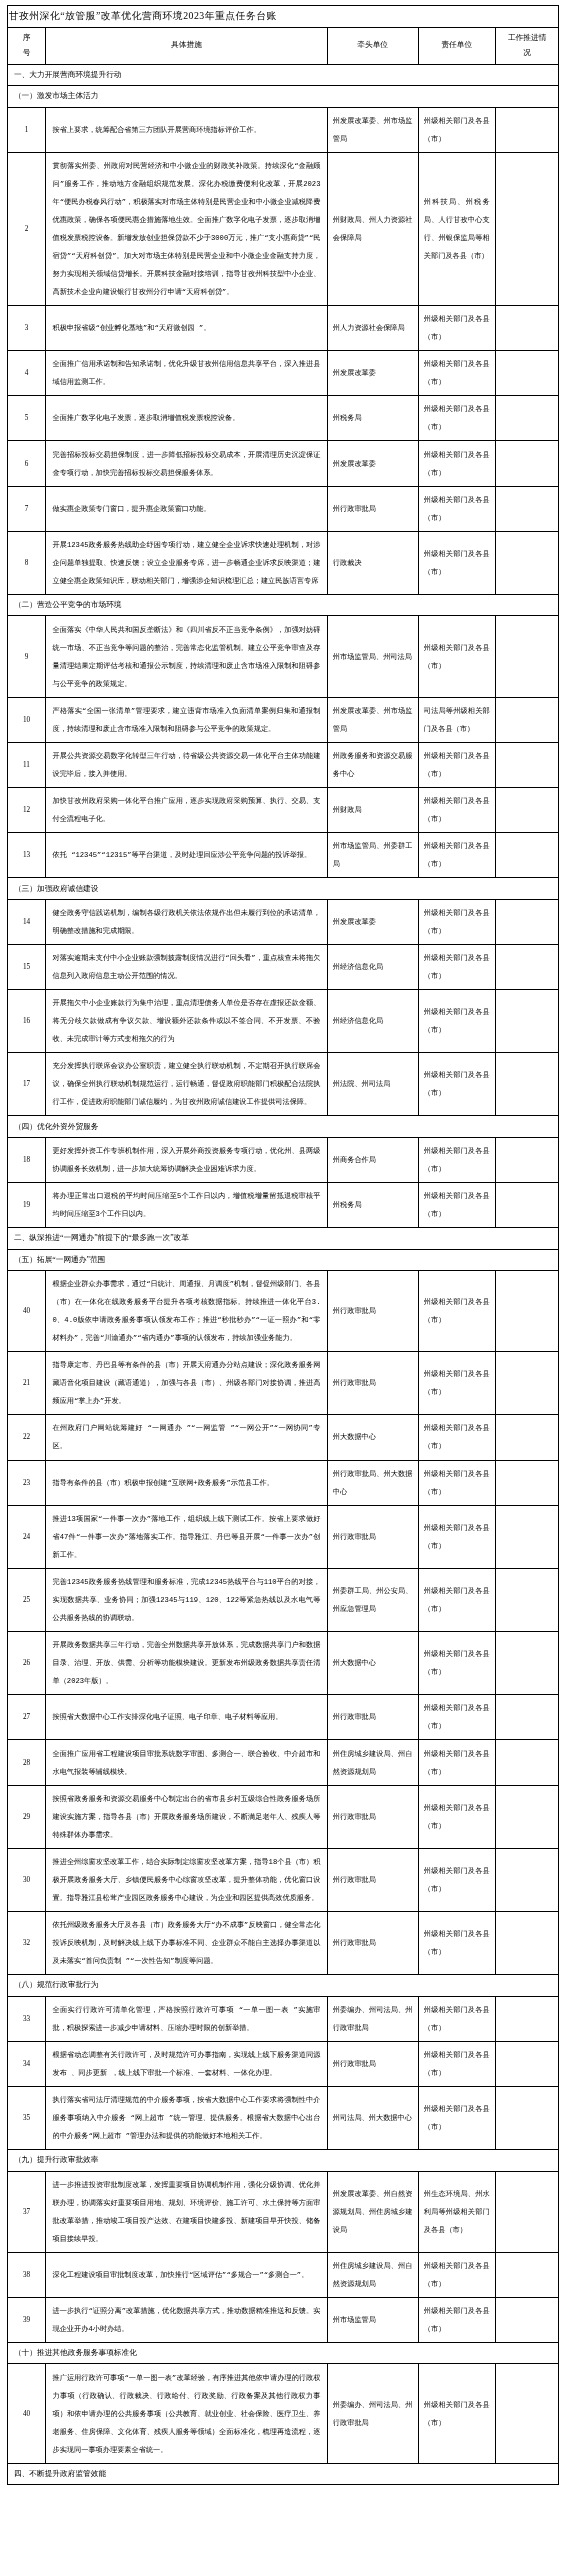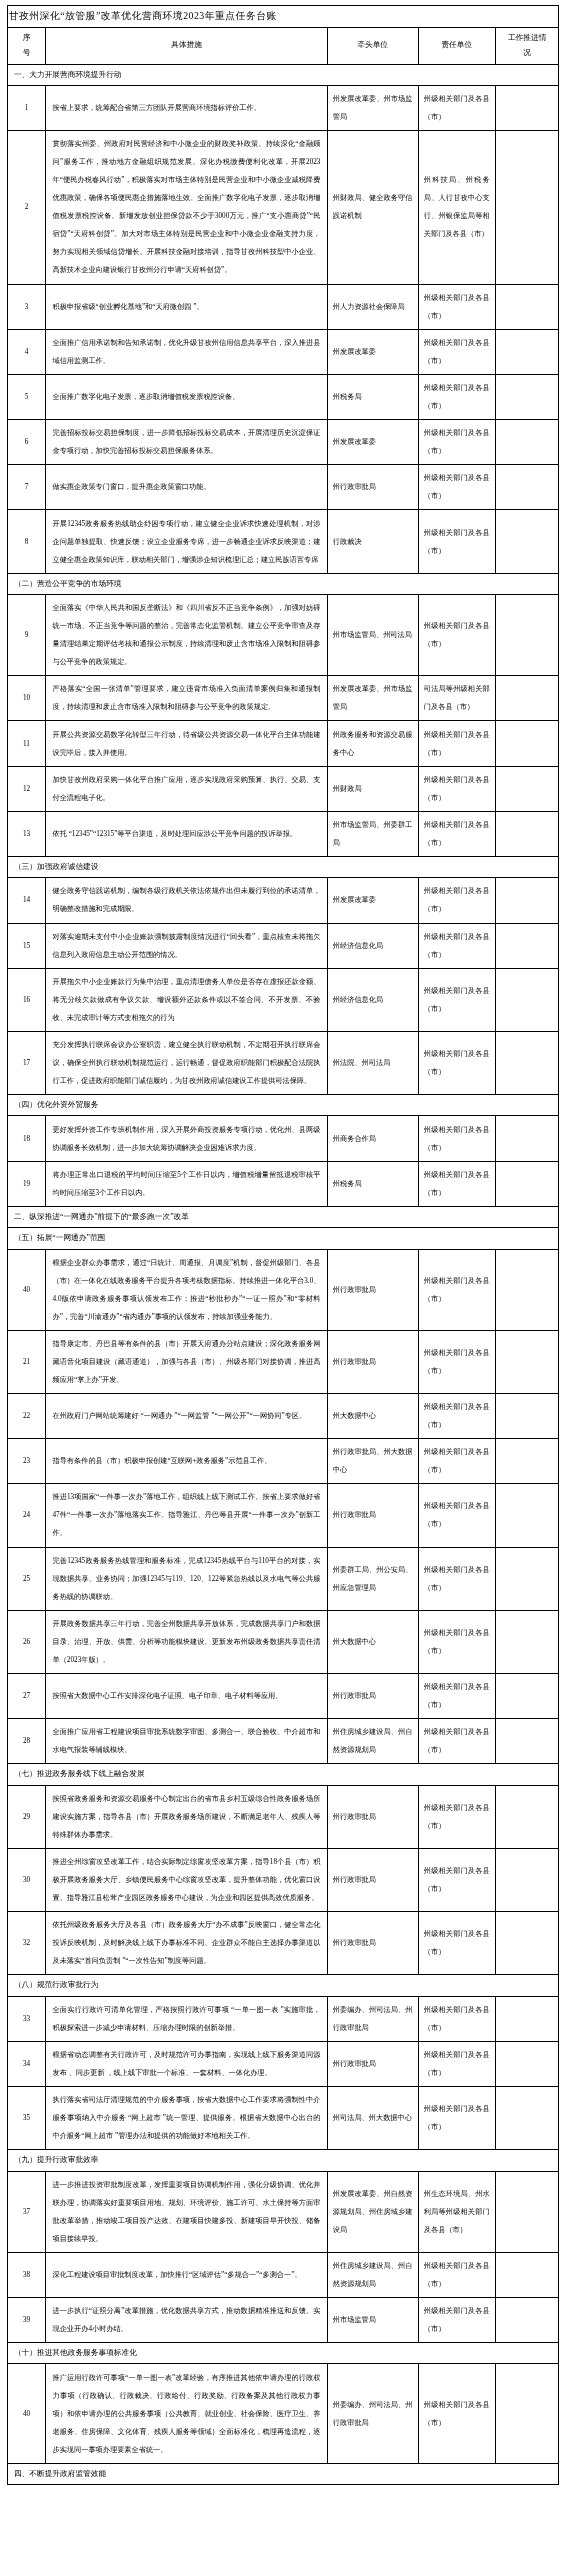--- a/index.html
+++ b/index.html
@@ -5,21 +5,21 @@
   html,body{margin:0;padding:0;background:#fff;color:#000;}
   body{width:566px;font-family:"Liberation Serif","DejaVu Serif",serif;}
   .page{padding:5.2px 6.7px 155px 6.7px;}
   table{border-collapse:collapse;width:100%;table-layout:fixed;}
   td,th{border:1.5px solid #000;vertical-align:middle;box-sizing:border-box;word-break:break-all;}
   .title-cell{text-align:left;font-size:9.8px;font-weight:normal;height:21.6px;letter-spacing:0.5px;}
   thead th{font-size:7.7px;font-weight:normal;height:37px;line-height:1.9;text-align:center;padding:2.1px;}
   .th-seq{white-space:pre-line;}
   .cell-section,.cell-subsection{font-size:7.7px;text-align:left;padding:5.2px 6.2px;height:10.3px;}
   .cell-no{text-align:center;font-size:7.2px;padding:2.1px;}
-  .cell-measure{font-size:7.2px;line-height:2.5;padding:4.1px 6.2px;text-align:justify;}
+  .cell-measure{font-size:7.2px;line-height:2.5;padding:4.1px 6.2px;text-align:justify;font-family:Liberation Mono, monospace;}
   .cell-unit{font-size:7.2px;line-height:2.5;padding:4.1px 5.2px;text-align:justify;}
   .cell-progress{padding:4.1px;}
 </style>
 </head>
 <body>
 
 <div class="page">
   <table>
     <colgroup>
       <col style="width:7%">
@@ -40,30 +40,33 @@
         <th>责任单位</th>
         <th class="th-seq">工作推进情
 况</th>
       </tr>
     </thead>
     <tbody id="table-body">
         <tr>
           <td colspan="5" class="cell-section">一、大力开展营商环境提升行动</td>
         </tr>
         <tr>
+          <td colspan="5" class="cell-subsection">（一）激发市场主体活力</td>
+        </tr>
+        <tr>
           <td class="cell-no">1</td>
           <td class="cell-measure">按省上要求，统筹配合省第三方团队开展营商环境指标评价工作。</td>
           <td class="cell-unit">州发展改革委、州市场监管局</td>
           <td class="cell-unit">州级相关部门及各县（市）</td>
           <td class="cell-progress"></td>
         </tr>
         <tr>
           <td class="cell-no">2</td>
           <td class="cell-measure">贯彻落实州委、州政府对民营经济和中小微企业的财政奖补政策。持续深化“金融顾问”服务工作，推动地方金融组织规范发展。深化办税缴费便利化改革，开展2023年“便民办税春风行动”，积极落实对市场主体特别是民营企业和中小微企业减税降费优惠政策，确保各项便民惠企措施落地生效。全面推广数字化电子发票，逐步取消增值税发票税控设备。新增发放创业担保贷款不少于3000万元，推广“支小惠商贷”“民宿贷”“天府科创贷”。加大对市场主体特别是民营企业和中小微企业金融支持力度，努力实现相关领域信贷增长。开展科技金融对接培训，指导甘孜州科技型中小企业、高新技术企业向建设银行甘孜州分行申请“天府科创贷”。</td>
-          <td class="cell-unit">州财政局、健全政务守信践诺机制</td>
+          <td class="cell-unit">州财政局、州人力资源社会保障局</td>
           <td class="cell-unit">州科技局、州税务局、人行甘孜中心支行、州银保监局等相关部门及各县（市）</td>
           <td class="cell-progress"></td>
         </tr>
         <tr>
           <td class="cell-no">3</td>
           <td class="cell-measure">积极申报省级“创业孵化基地”和“天府微创园 ”。</td>
           <td class="cell-unit">州人力资源社会保障局</td>
           <td class="cell-unit">州级相关部门及各县（市）</td>
           <td class="cell-progress"></td>
         </tr>
@@ -249,23 +252,20 @@
           <td class="cell-unit">州行政审批局</td>
           <td class="cell-unit">州级相关部门及各县（市）</td>
           <td class="cell-progress"></td>
         </tr>
         <tr>
           <td class="cell-no">28</td>
           <td class="cell-measure">全面推广应用省工程建设项目审批系统数字审图、多测合一、联合验收、中介超市和水电气报装等辅线模块。</td>
           <td class="cell-unit">州住房城乡建设局、州自然资源规划局</td>
           <td class="cell-unit">州级相关部门及各县（市）</td>
           <td class="cell-progress"></td>
-        </tr>
-        <tr>
-          <td colspan="5" class="cell-subsection">（七）推进政务服务线下线上融合发展</td>
         </tr>
         <tr>
           <td class="cell-no">29</td>
           <td class="cell-measure">按照省政务服务和资源交易服务中心制定出台的省市县乡村五级综合性政务服务场所建设实施方案，指导各县（市）开展政务服务场所建设，不断满足老年人、残疾人等特殊群体办事需求。</td>
           <td class="cell-unit">州行政审批局</td>
           <td class="cell-unit">州级相关部门及各县（市）</td>
           <td class="cell-progress"></td>
         </tr>
         <tr>
           <td class="cell-no">30</td>

